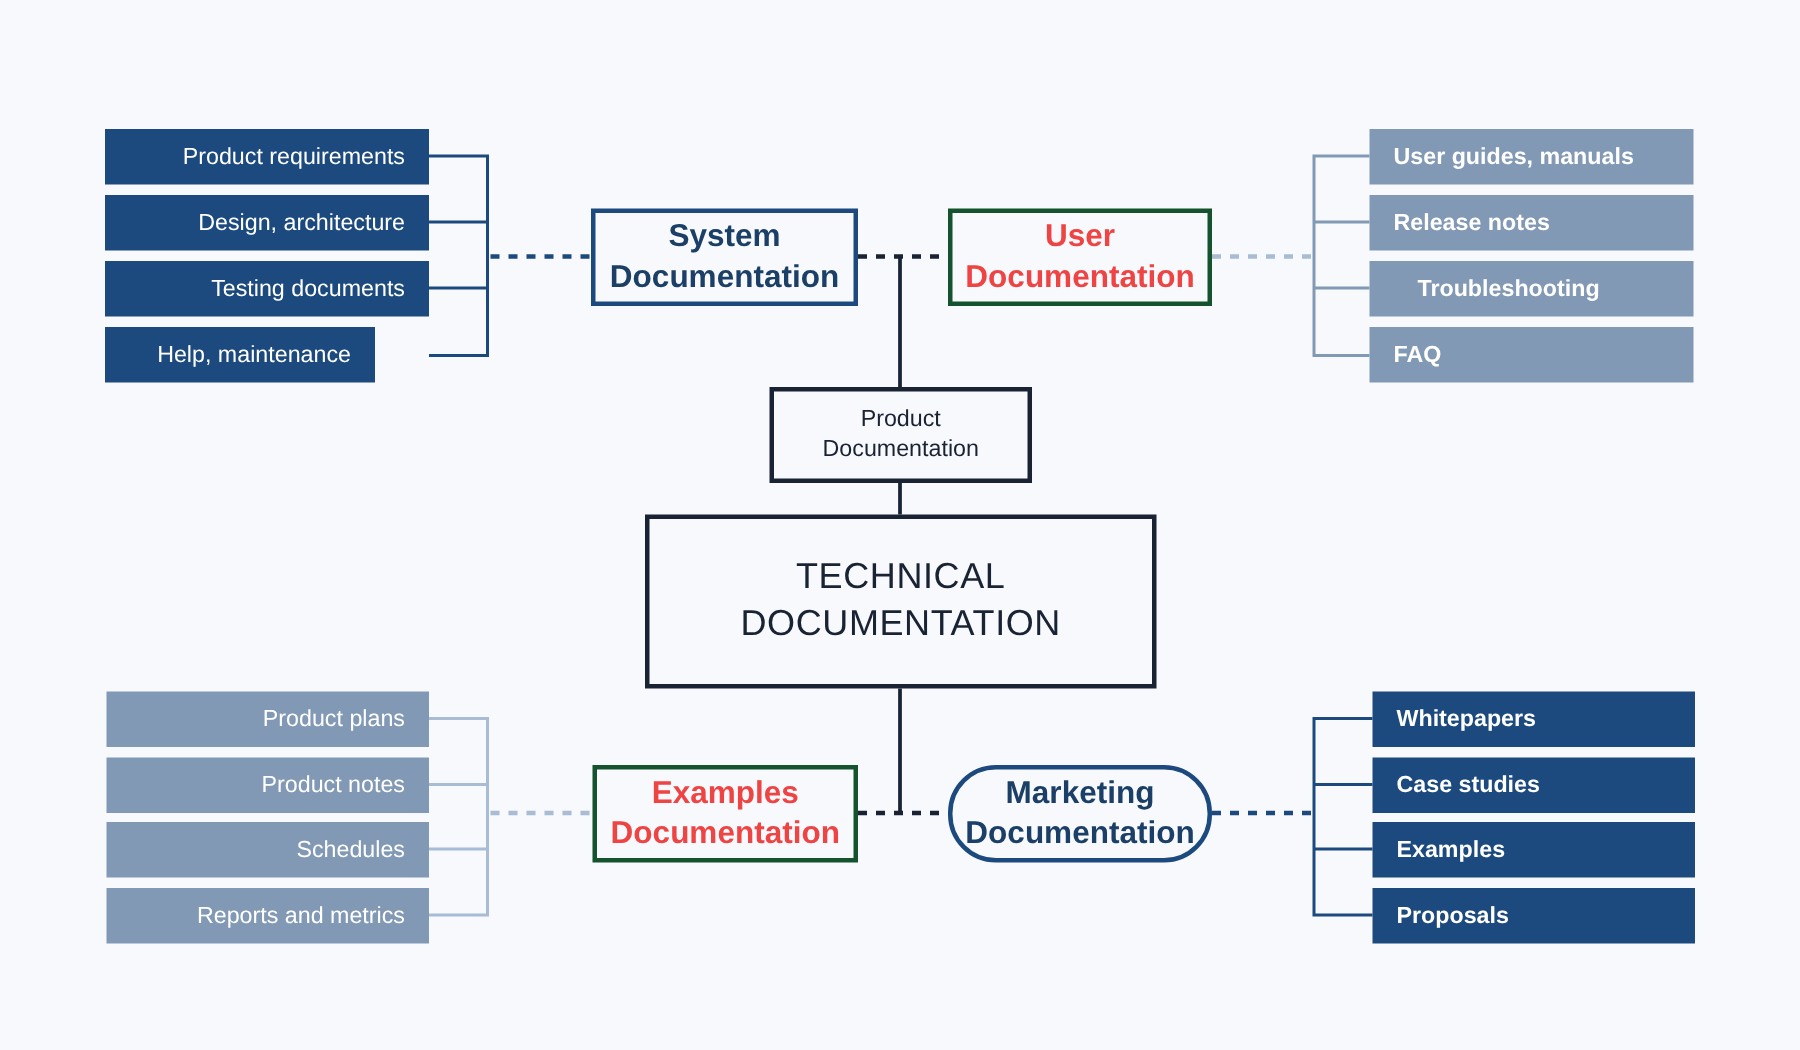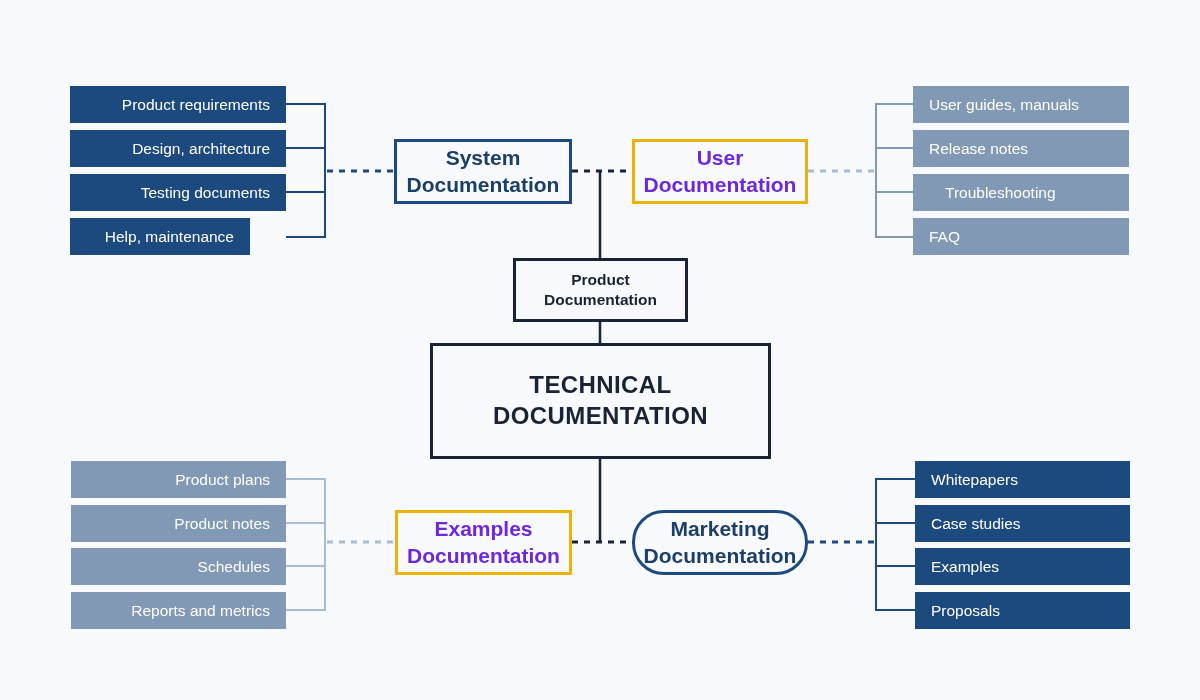--- a/index.html
+++ b/index.html
@@ -37,47 +37,47 @@
   
   .chip {
     height: 37px;
     font-size: 15.5px;
     color: #ffffff;
     padding: 0 16px;
   }
   .chip.dark  { background: #1c4a7e; }
   .chip.mid   { background: #8299b5; }
   .chip.align-right { justify-content: flex-end; text-align: right; }
-  .chip.align-left  { justify-content: flex-start; text-align: left; }
+  .chip.align-left  { justify-content: flex-start; text-align: left; font-weight: bold; }
 
   
   .cat {
     justify-content: center;
     text-align: center;
     font-size: 21px;
     font-weight: bold;
     background: #f7f9fc;
   }
   .cat.strong {
     border: 3px solid #1c4a7e;
     color: #1b3f66;
   }
   .cat.muted {
-    border: 3px solid #eab308;
-    color: #6d28d9;
+    border: 3px solid #14532d;
+    color: #ef4444;
   }
 
   
   .core {
     justify-content: center;
     text-align: center;
     background: #f7f9fc;
     border: 3px solid #1a2333;
     color: #1a2333;
-    font-weight: bold;
+    font-weight: normal;
   }
   .core.product { font-size: 15.5px; }
   .core.root {
     font-size: 24px;
     letter-spacing: 0.4px;
   }
 </style>
 </head>
 <body>
 

